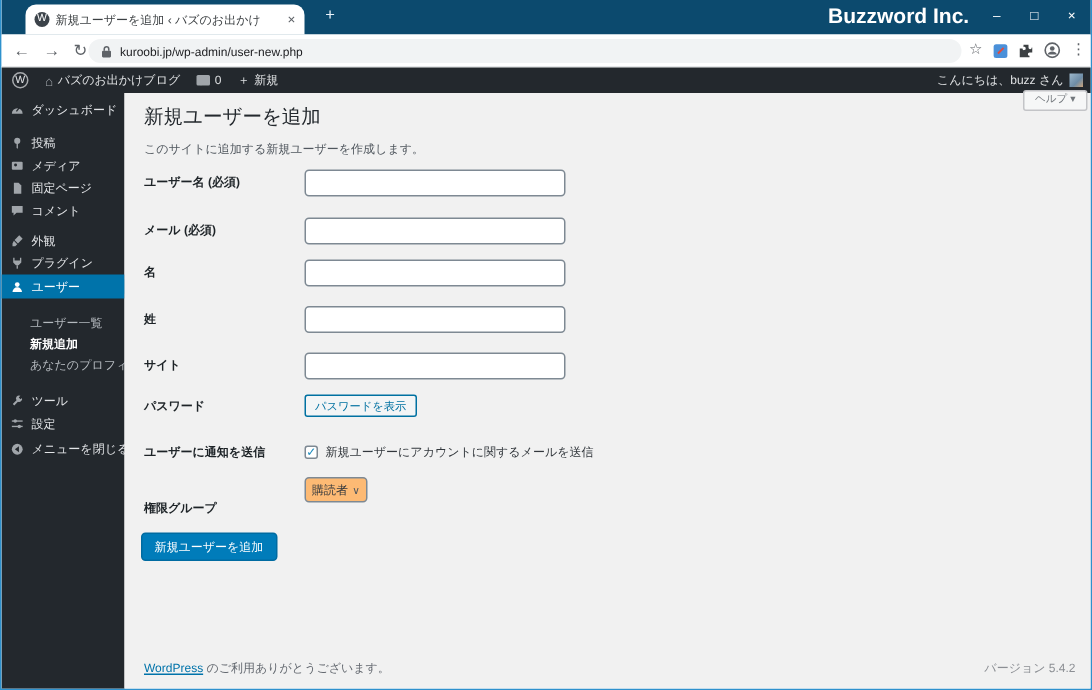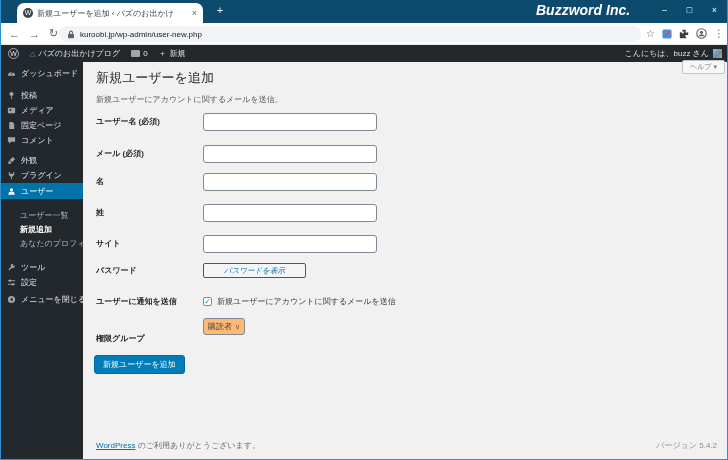--- a/index.html
+++ b/index.html
@@ -9,21 +9,21 @@
 
   
   .titlebar { position:absolute; left:0; top:0; width:728px; height:23px; background:#0c4a6e; }
   .tab { position:absolute; left:16px; top:3px; width:186px; height:20px; background:#fff;
          border-radius:7px 7px 0 0; display:flex; align-items:center; gap:4px; padding:0 6px; }
   .favicon { width:10px; height:10px; border-radius:50%; background:#3c434a; color:#fff;
              font-size:7px; line-height:10px; text-align:center; flex:0 0 auto; }
   .tab-title { font-size:8px; color:#3c4043; white-space:nowrap; overflow:hidden; flex:1; }
   .tab-close { font-size:9px; color:#5f6368; cursor:default; }
   .newtab { position:absolute; left:212px; top:4px; color:#eaf4fb; font-size:11px; width:14px; text-align:center; }
-  .win-title { position:absolute; left:535px; top:2px; color:#fff; font-size:14px; font-weight:bold;font-style:italic; }
+  .win-title { position:absolute; left:551px; top:2px; color:#fff; font-size:14px; font-weight:bold; }
   .win-controls { position:absolute; right:2px; top:0; display:flex; }
   .win-controls span { width:25px; height:22px; color:#fff; font-size:9px; text-align:center; line-height:20px; }
 
   
   .toolbar { position:absolute; top:23px; left:0; width:728px; height:22px; background:#fff; border-bottom:1px solid #e4e6e8; }
   .nav-icons { position:absolute; left:8px; top:0; height:21px; display:flex; gap:9px; align-items:center;
                color:#5f6368; font-size:11px; }
   .omnibox { position:absolute; left:58px; top:3px; width:582px; height:16px; background:#f1f3f4;
              border-radius:8px; display:flex; align-items:center; gap:5px; padding:0 8px; }
   .url { font-size:8px; color:#202124; }
@@ -65,22 +65,22 @@
   .intro { position:absolute; left:13px; top:32px; font-size:8px; color:#50575e; }
 
   .form-row { position:absolute; left:13px; width:620px; height:18px; }
   .r1{top:51px;} .r2{top:83px;} .r3{top:111px;} .r4{top:142px;} .r5{top:173px;}
   .r6{top:201px;height:15px;} .r7{top:232px;height:15px;} .r8{top:256px;height:17px;}
   .row-label { position:absolute; left:0; top:0; width:104px; font-size:8px; font-weight:bold;
                color:#1d2327; line-height:18px; white-space:nowrap; }
   .r6 .row-label,.r7 .row-label{line-height:15px;} .r8 .row-label{line-height:17px;margin-top:12px;}
   .text-input { position:absolute; left:107px; top:0; width:174px; height:18px; border:1px solid #7e8993;
                 border-radius:3px; background:#fff; font-size:8px; padding:0 4px; color:#32373c; }
-  .show-pw-btn { position:absolute; left:107px; top:0; height:15px; padding:0 20px; background:#f3f5f6;
-                 border:1px solid #0071a1; border-radius:2px; color:#0071a1; font-size:7.5px; line-height:12px;font-style:italic; }
+  .show-pw-btn { position:absolute; left:107px; top:0; height:15px; padding:0 6px; background:#f3f5f6;
+                 border:1px solid #0071a1; border-radius:2px; color:#0071a1; font-size:7.5px; line-height:12px; }
   .checkbox { position:absolute; left:107px; top:3px; width:9px; height:9px; border:1px solid #7e8993;
               border-radius:2px; background:#fff; color:#1e8cbe; font-size:8px; line-height:8px; text-align:center; }
   .checkbox-label { position:absolute; left:121px; top:0; font-size:8px; color:#32373c; line-height:15px; white-space:nowrap; }
   .role-select { position:absolute; left:107px; top:0; width:42px; height:17px; border:1px solid #7e8993;
                  border-radius:3px; background:#fdba74; font-size:8px; color:#32373c; display:flex;
                  align-items:center; justify-content:space-between; padding:0 4px; }
   .select-caret { font-size:7px; color:#50575e; }
   .submit-btn { position:absolute; left:11px; top:293px; height:19px; padding:0 8px; background:#007cba;
                 border:1px solid #006ba1; border-radius:3px; color:#fff; font-size:8px; line-height:17px; }
   .footer-thanks { position:absolute; left:13px; top:378px; font-size:8px; color:#646970; }
@@ -242,21 +242,21 @@
     </div>
   </div>
 
   <div class="content">
     <span class="help-btn">
       <span>ヘルプ</span>
       <span>▾</span>
     </span>
 
     <h1 class="page-title">新規ユーザーを追加</h1>
-    <div class="intro">新規ユーザーにアカウントに関するメールを送信。</div>
+    <div class="intro">このサイトに追加する新規ユーザーを作成します。</div>
 
     <div class="form-row r1">
       <span class="row-label">ユーザー名 (必須)</span>
       <input class="text-input" type="text" value="" style="">
     </div>
     <div class="form-row r2">
       <span class="row-label">メール (必須)</span>
       <input class="text-input" type="text" value="" style="">
     </div>
     <div class="form-row r3">

